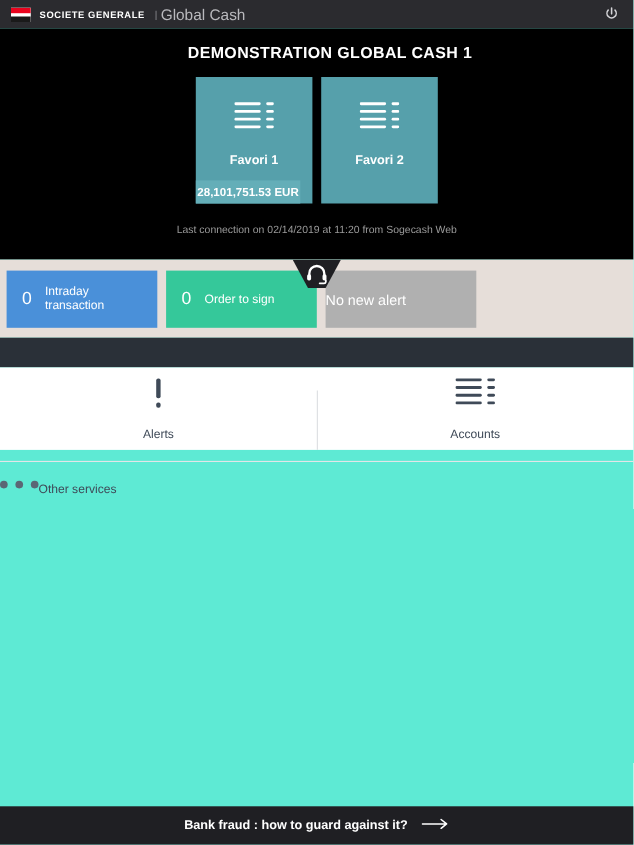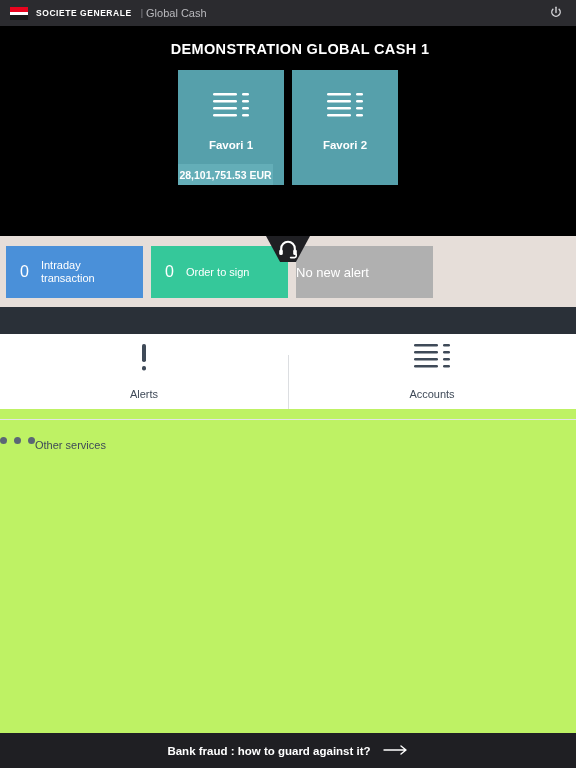--- a/index.html
+++ b/index.html
@@ -3,41 +3,41 @@
 <meta charset="utf-8">
 <title>Global Cash</title>
 <style>
   * { box-sizing: border-box; margin: 0; padding: 0; }
   html, body {
     width: 576px; height: 768px;
     font-family: "Liberation Sans", sans-serif;
     background: #ffffff;
     overflow: hidden;
   }
-  #app { position: relative; width: 576px; height: 768px; background: #bef264; }
+  #app { position: relative; width: 576px; height: 768px; background: #5eead4; }
 
   
   .topbar {
     position: absolute; left: 0; top: 0; width: 576px; height: 26px;
     background: #2b2b2f;
     display: flex; align-items: center;
   }
   .logo-mark {
     width: 18px; height: 13px; margin-left: 10px;
     background: #ffffff; position: relative; overflow: hidden;
     border: 0;
   }
   .logo-mark .red { position:absolute; left:0; top:0; width:18px; height:5px; background:#e9041e; }
   .logo-mark .blk { position:absolute; left:0; bottom:0; width:18px; height:5px; background:#1a1a1a; }
   .logo-text {
     margin-left: 8px; color: #ffffff; font-size: 8.5px;
     font-weight: bold; letter-spacing: .55px;
   }
   .logo-sep { margin-left: 9px; color: #8d8d92; font-size: 9px; }
-  .logo-sub { margin-left: 3px; color: #b9b9bd; font-size: 11px; }
+  .logo-sub { margin-left: 3px; color: #b9b9bd; font-size: 14px; }
   .power-btn {
     position: absolute; right: 12px; top: 5px; width: 16px; height: 16px;
     cursor: pointer;
   }
 
   
   .hero {
     position: absolute; left: 0; top: 26px; width: 576px; height: 210px;
     background: #000000;
   }
@@ -216,20 +216,21 @@
               <rect x="0" y="22" width="24" height="2.6" rx="1.3"></rect>
               <rect x="29" y="22" width="7" height="2.6" rx="1.3"></rect>
             </g>
           </svg>
         </div>
         <div class="fav-label">Favori 2</div>
       </div>
 
     </div>
 
+    <div class="hero-footnote">Last connection on 02/14/2019 at 11:20 from Sogecash Web</div>
   </div>
 
   <div class="statusband">
     <div class="tiles">
 
       <div class="tile tile-intraday">
         <span class="tile-num">0</span>
         <span class="tile-txt">
           <span>Intraday</span><br>
           <span>transaction</span>

